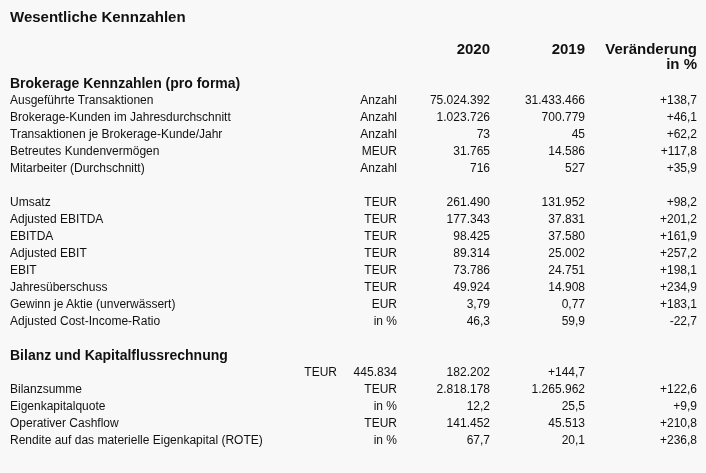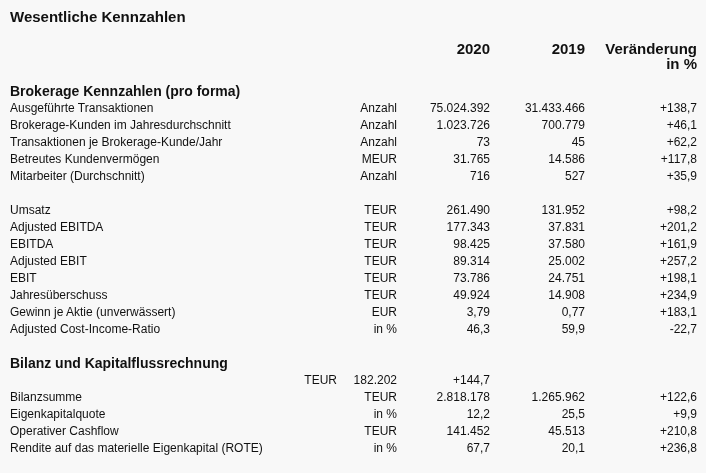--- a/index.html
+++ b/index.html
@@ -30,21 +30,21 @@
   .thead {
     margin-top: 16px;
     line-height: 15px;
     font-size: 15px;
     font-weight: bold;
   }
   .cell-unit, .cell-num { text-align: right; white-space: nowrap; }
   .cell-label { text-align: left; white-space: nowrap; overflow: hidden; }
   .change-head div { line-height: 15px; text-align: right; }
   .section { margin-top: 17px; }
-  #tbody > .section:first-child { margin-top: 12px; }
+  #tbody > .section:first-child { margin-top: 4px; }
   .section-title {
     font-size: 14px;
     font-weight: bold;
     line-height: 17px;
   }
 </style>
 </head>
 <body style="background: rgb(248, 248, 248); color: rgb(17, 17, 17);">
 
 <div class="page">
@@ -155,20 +155,21 @@
           <div class="cell-unit">in %</div>
           <div class="cell-num">46,3</div>
           <div class="cell-num">59,9</div>
           <div class="cell-num">-22,7</div>
         </div>
       </div>
       <div class="section">
         <div class="section-title">Bilanz und Kapitalflussrechnung</div>
         <div class="row">
           <div class="cell-unit">TEUR</div>
+          <div class="cell-num">445.834</div>
           <div class="cell-num">182.202</div>
           <div class="cell-num">+144,7</div>
         </div>
         <div class="row">
           <div class="cell-label">Bilanzsumme</div>
           <div class="cell-unit">TEUR</div>
           <div class="cell-num">2.818.178</div>
           <div class="cell-num">1.265.962</div>
           <div class="cell-num">+122,6</div>
         </div>

